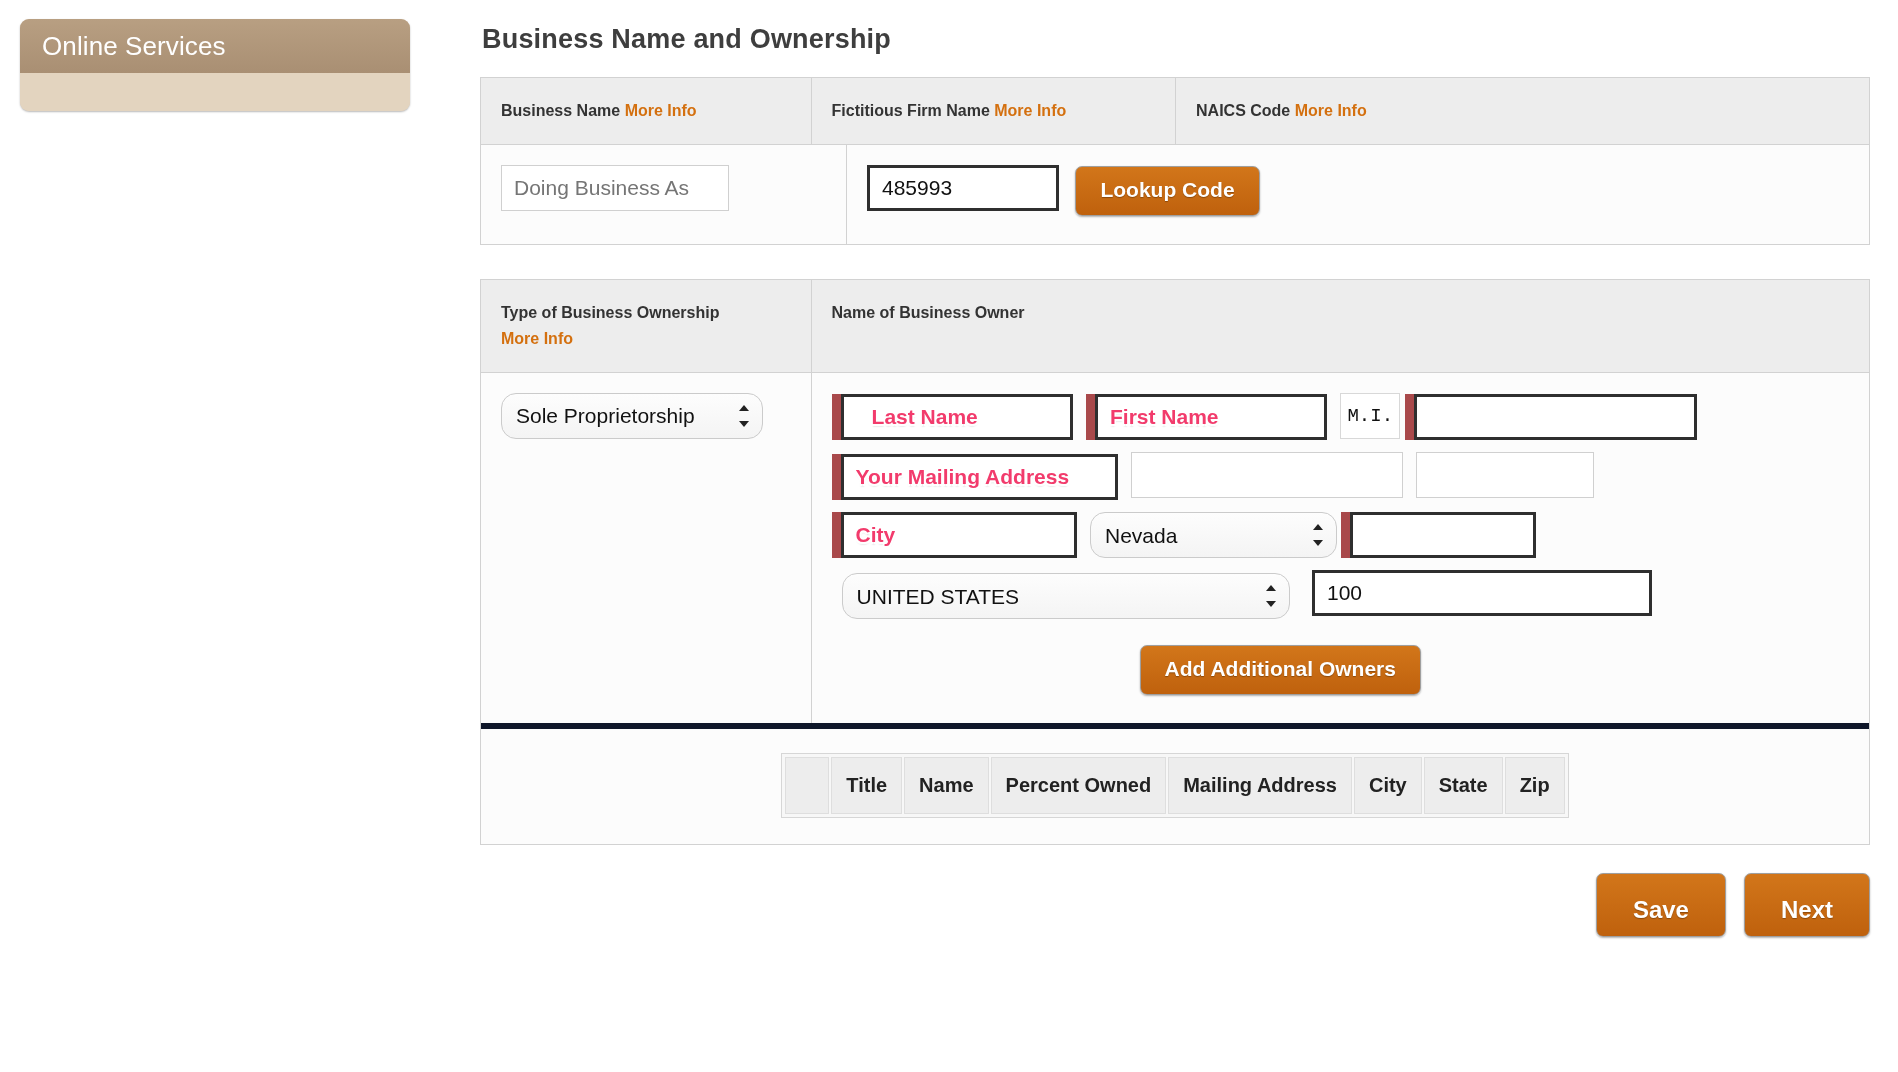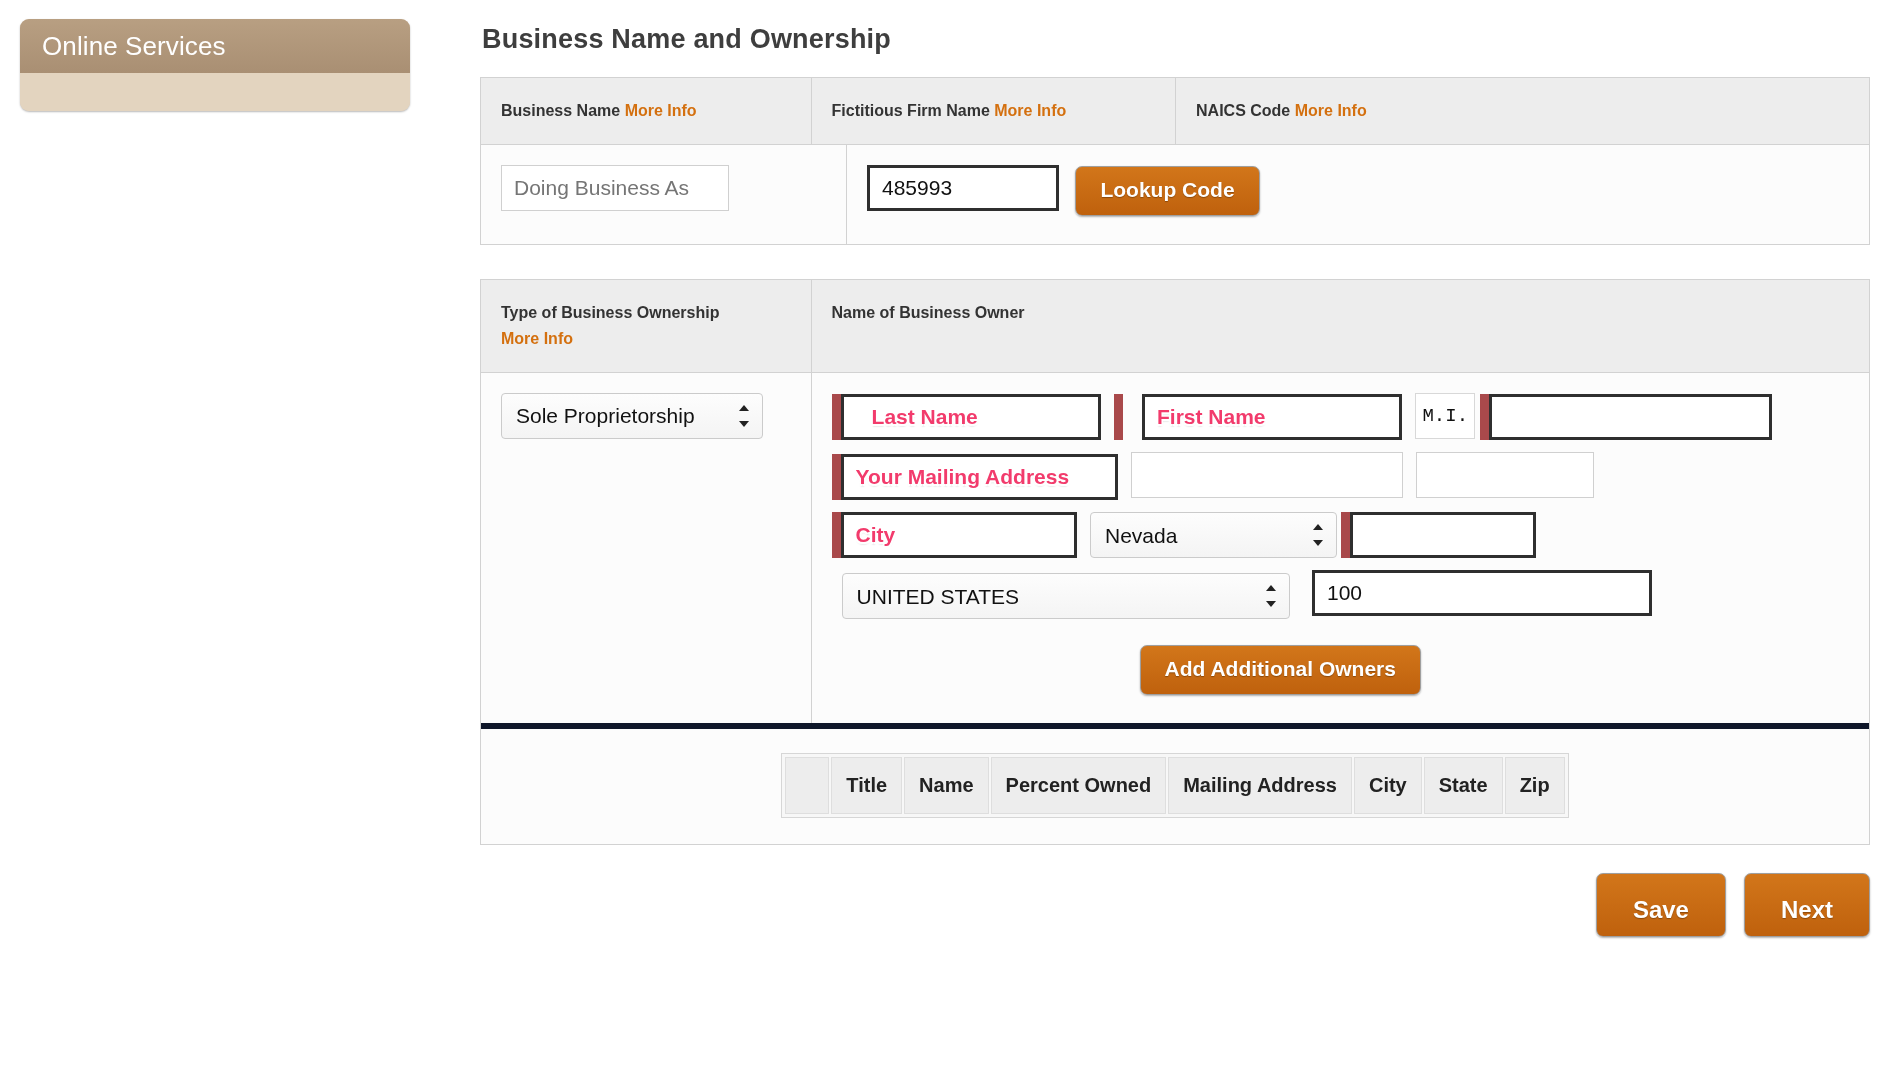--- a/index.html
+++ b/index.html
@@ -157,21 +157,21 @@
     vertical-align: middle;
   }
   .sel select {
     -webkit-appearance: none;
     appearance: none;
     font-family: "Liberation Sans", sans-serif;
     font-size: 21px;
     color: #111111;
     background: linear-gradient(to bottom, #fdfdfd, #f4f4f4);
     border: 1px solid #cbcbcb;
-    border-radius: 4px;
+    border-radius: 15px;
     height: 46px;
     padding: 0 38px 0 14px;
     box-sizing: border-box;
     width: 100%;
     outline: none;
   }
   .sel .spin {
     position: absolute;
     right: 14px;
     top: 50%;
@@ -315,25 +315,25 @@
               <span class="dn"></span>
           </span>
         </span>
       </div>
 
       <div class="bcell o2">
 
         <div class="row">
           <span class="fld">
             <span class="req-bar"></span>
-            <input class="txt strong req" style="width: 260px; padding-left: 28px;" placeholder="Last Name">
+            <input class="txt strong req" style="width: 232px; padding-left: 28px;" placeholder="Last Name">
           </span>
           <span class="fld" style="margin-left:9px">
             <span class="req-bar"></span>
-            <input class="txt strong req" style="width: 260px; margin-left: 19px;" placeholder="First Name">
+            <input class="txt strong req" style="width: 232px;" placeholder="First Name">
           </span>
           <input class="txt mi" style="width: 60px; margin-left: 9px;" value="M.I.">
           <span class="fld">
             <span class="req-bar"></span>
             <input class="txt strong" style="width: 283px;">
           </span>
         </div>
 
         <div class="row">
           <span class="fld">

